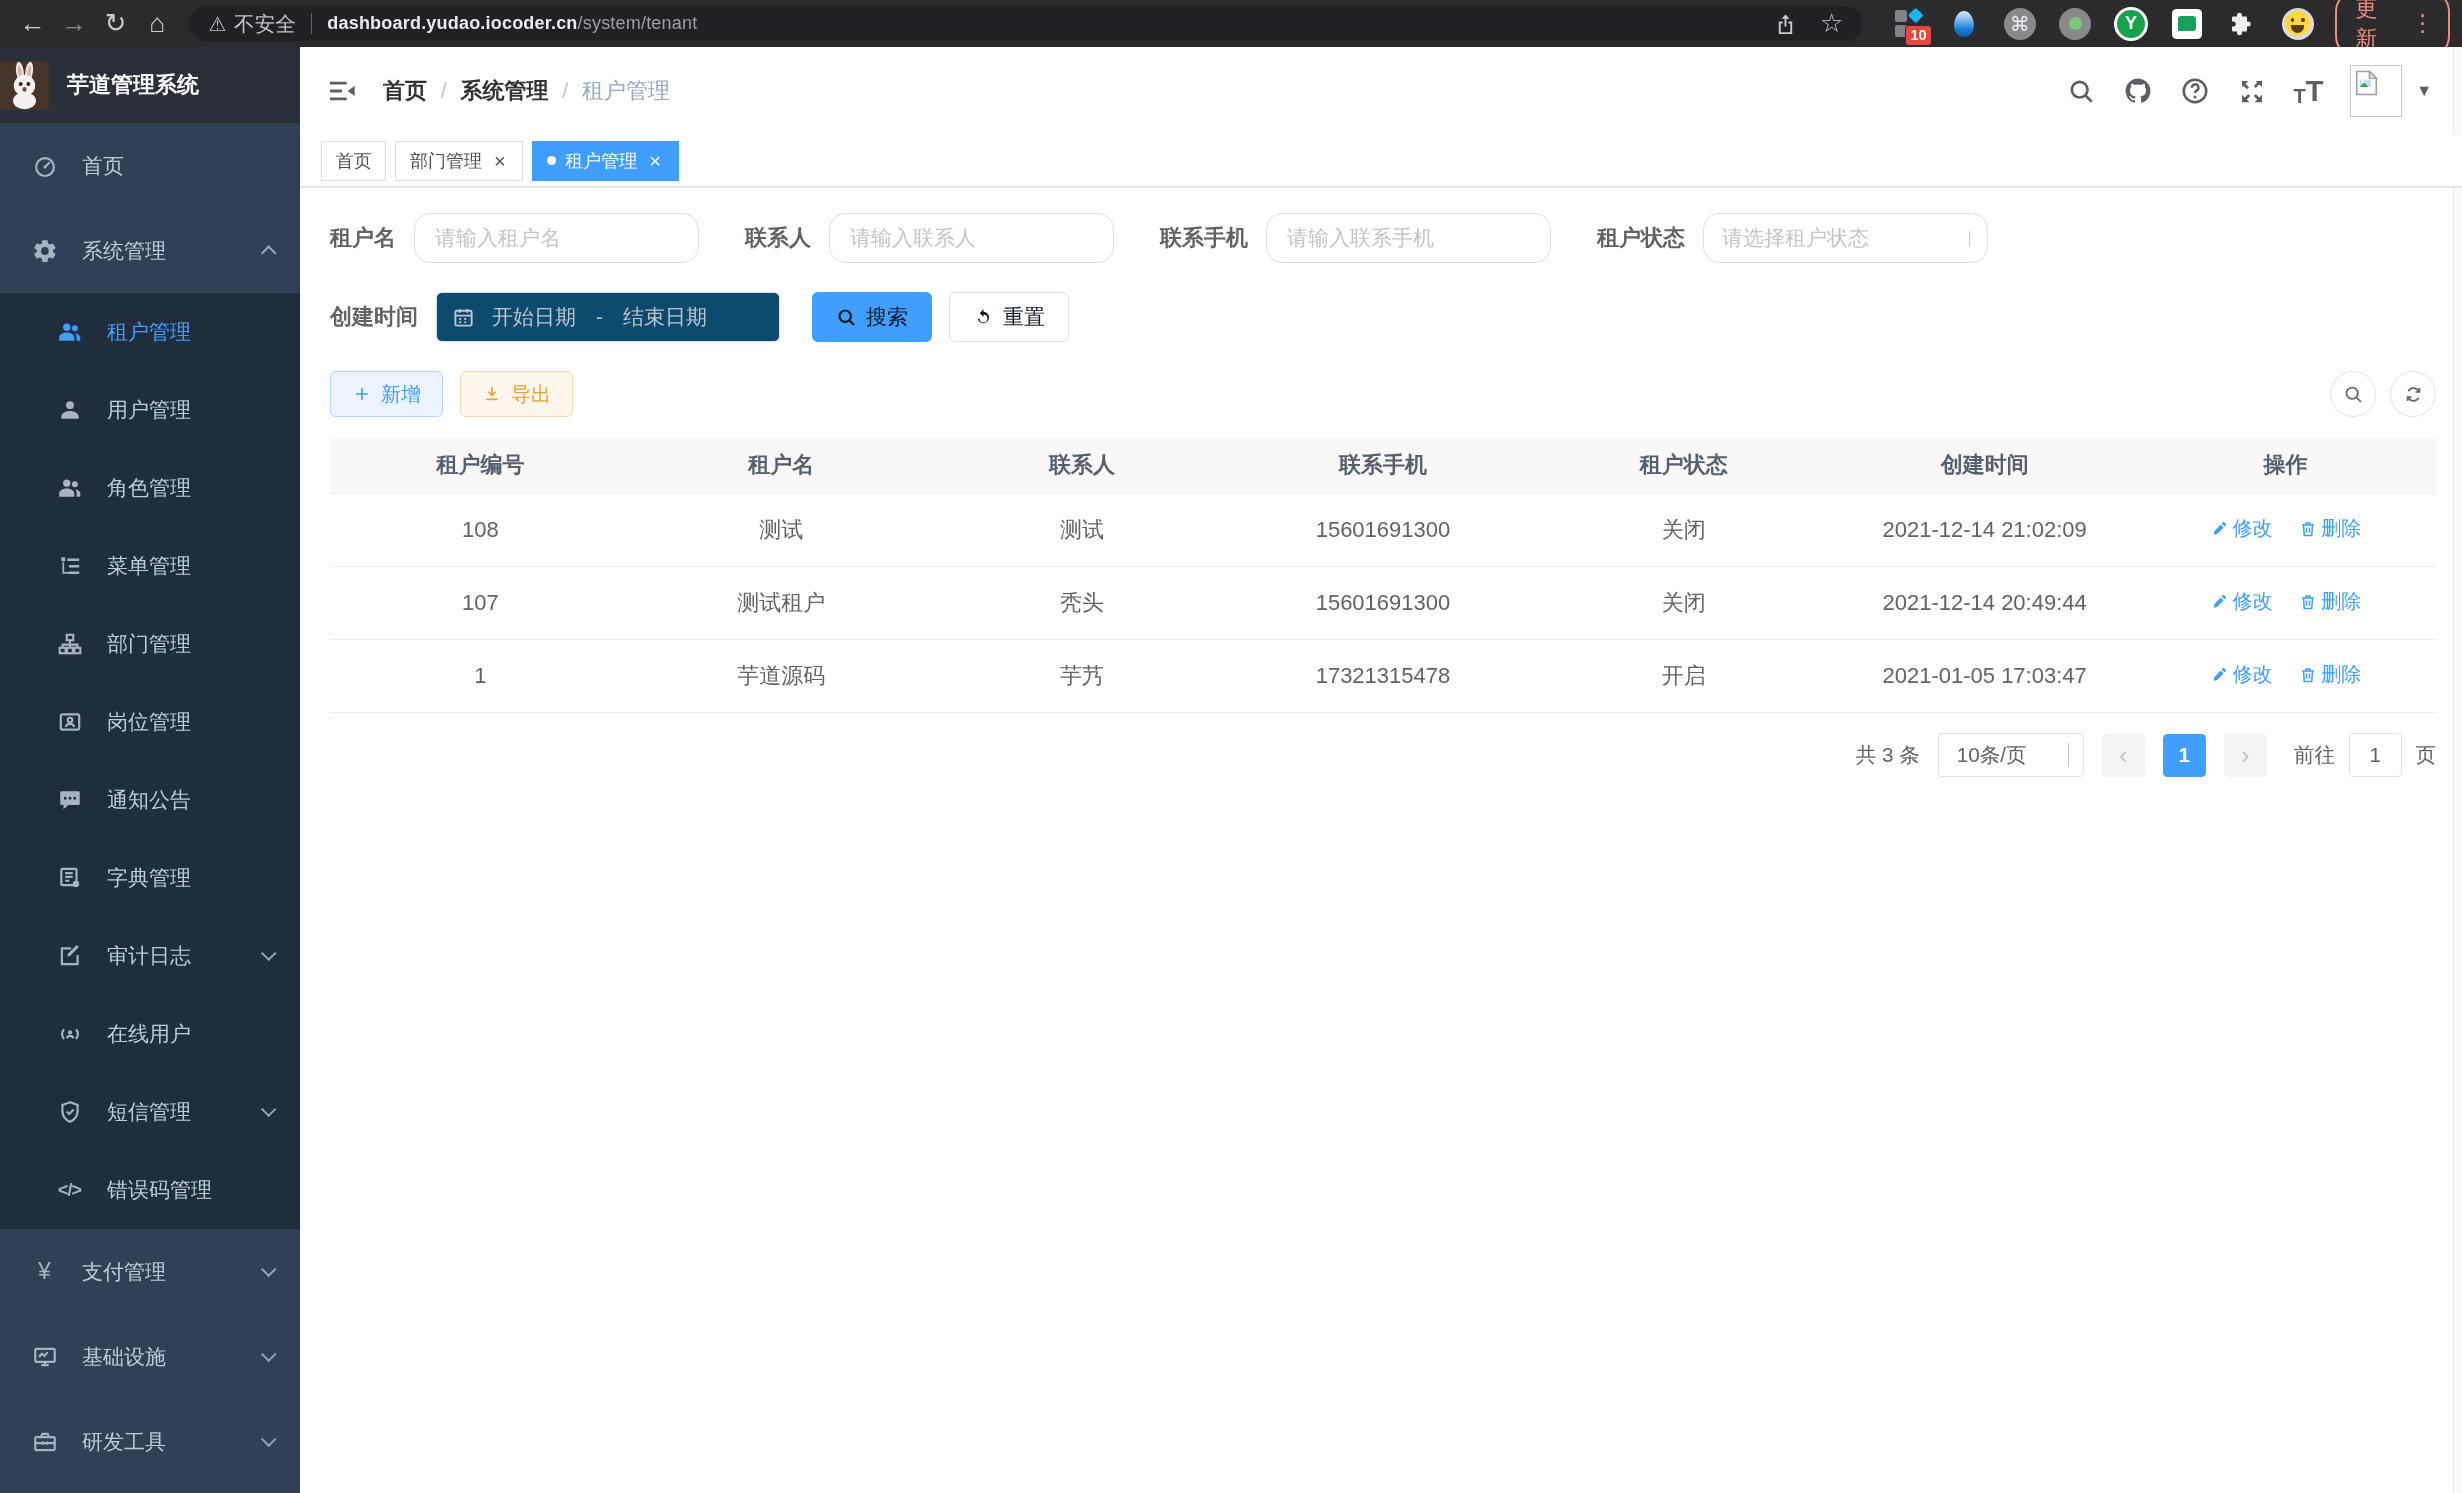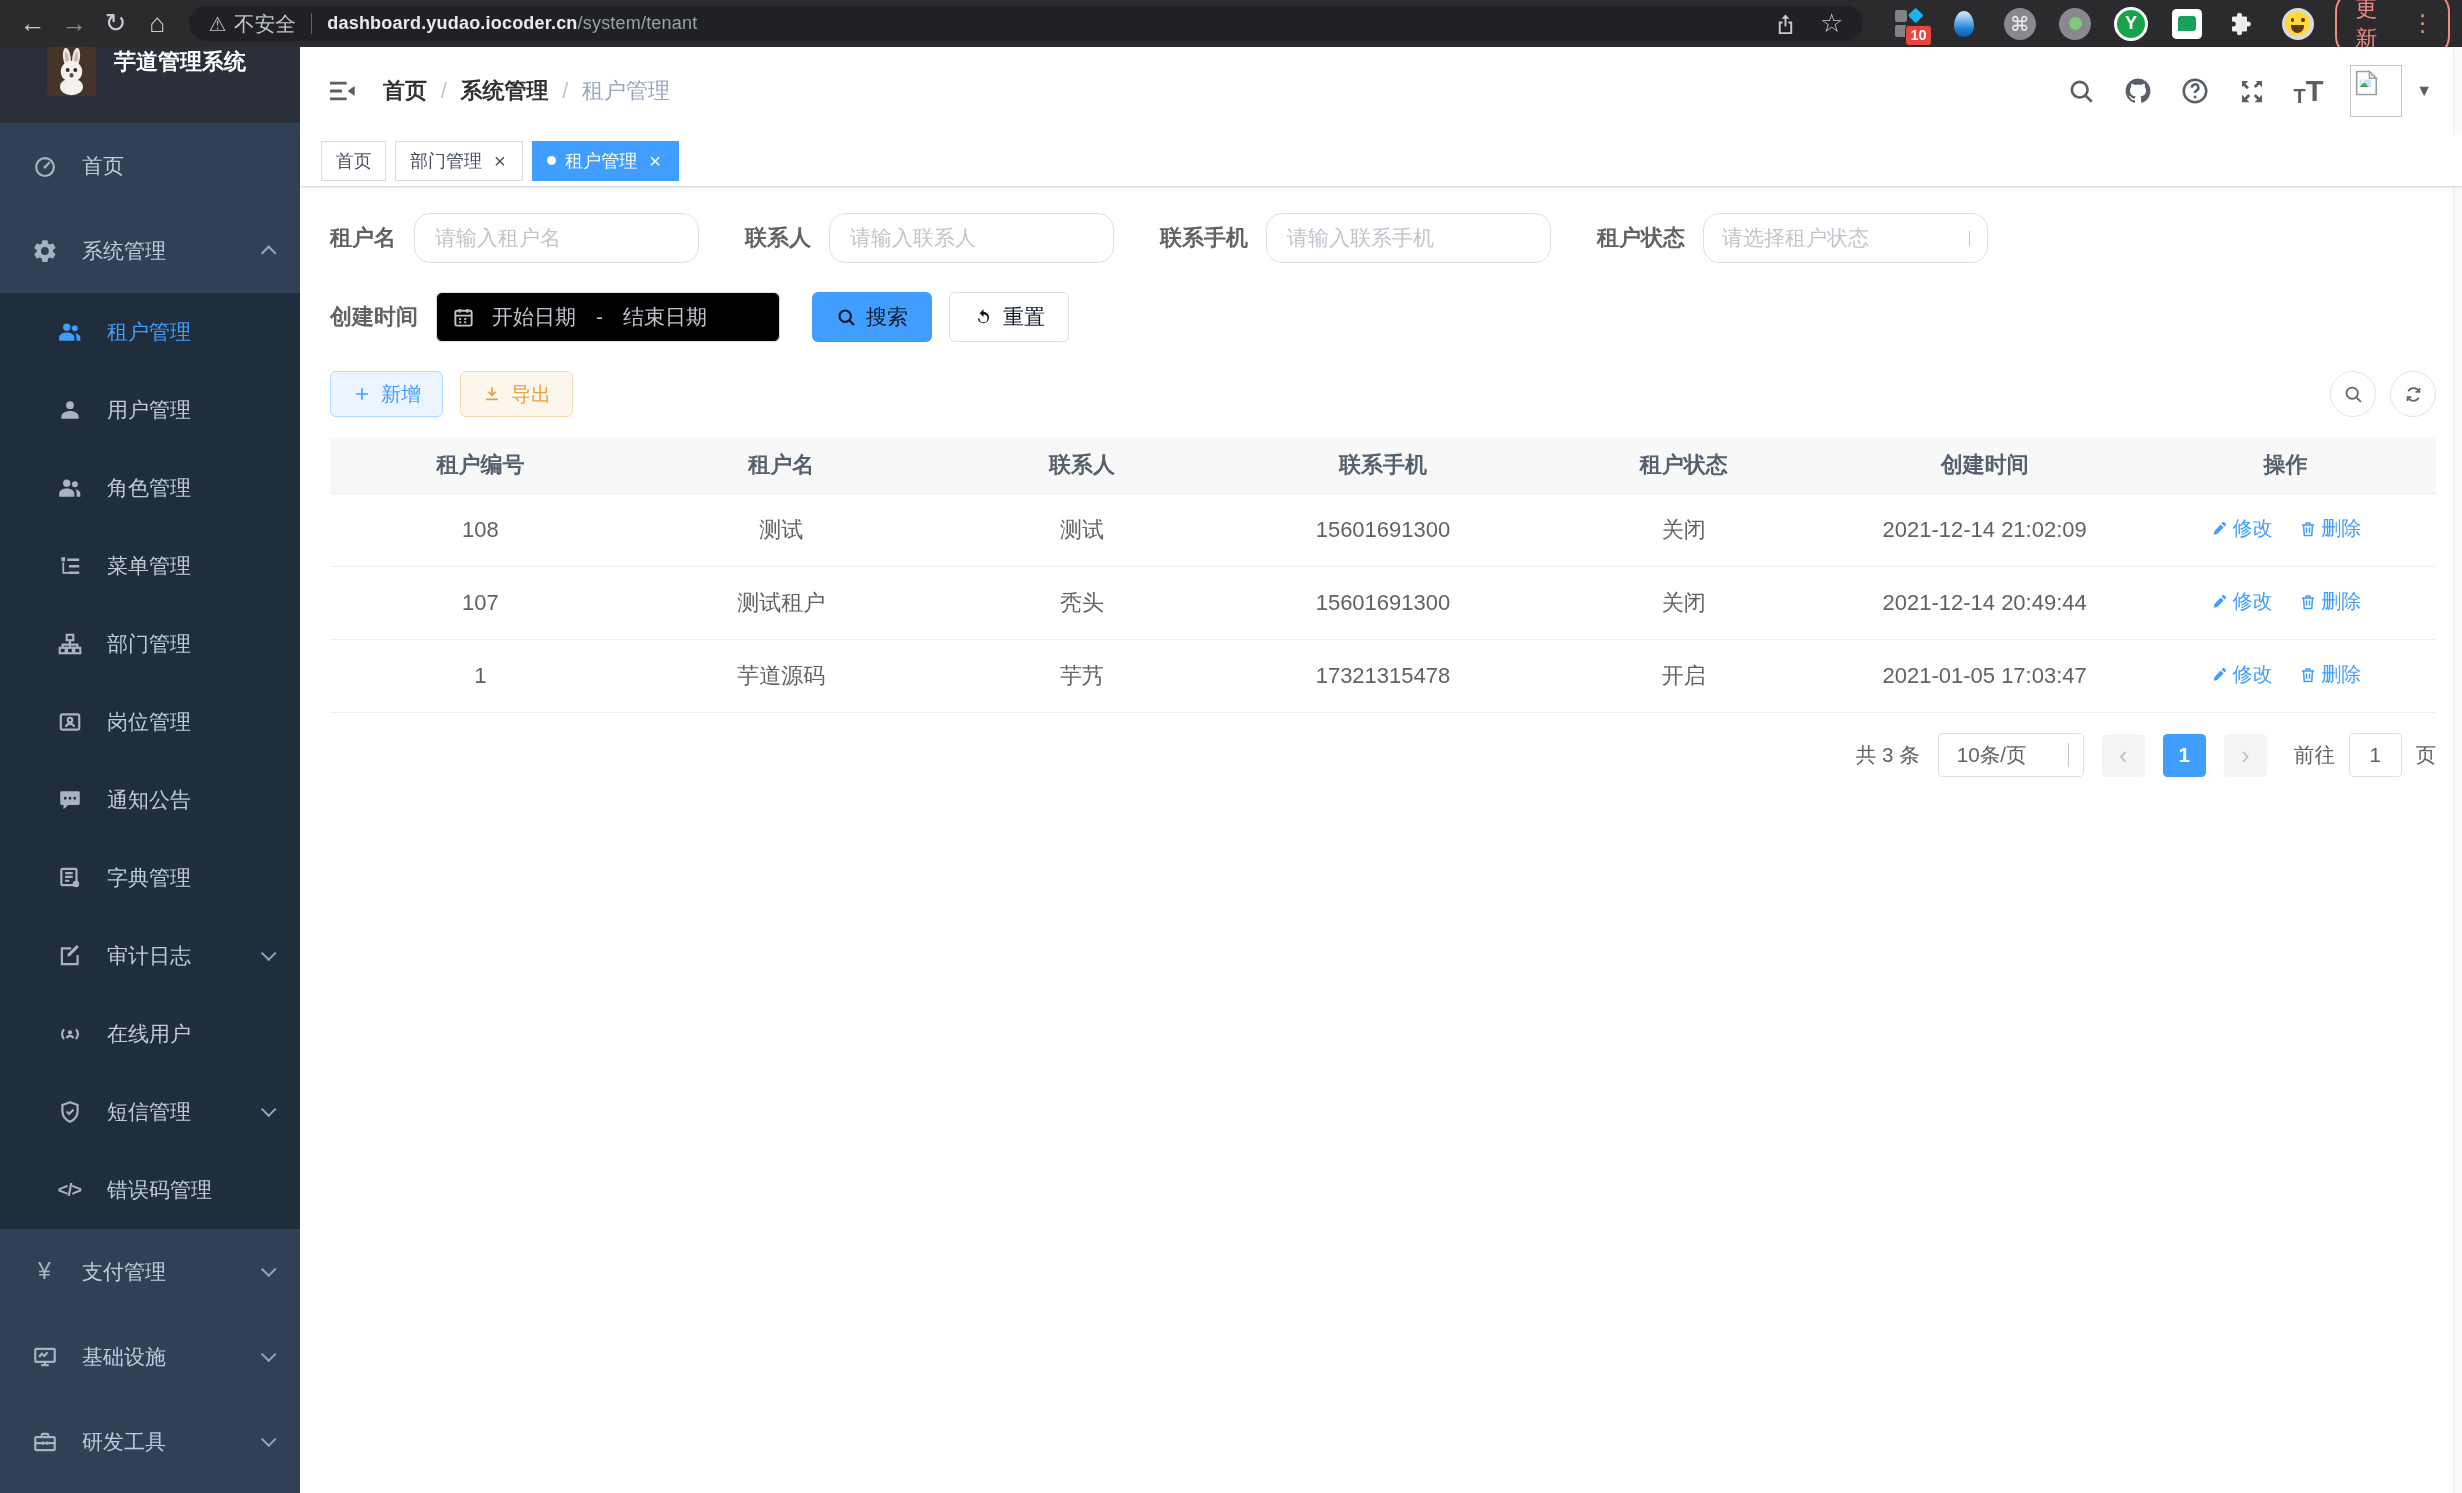--- a/index.html
+++ b/index.html
@@ -52,21 +52,21 @@
   .update-pill { display:flex; align-items:center; margin-left:20px; border:2.3px solid #ee8b83; border-radius:23px;
                  padding:3px 13.7px 3px 18px; color:#f28b82; cursor:pointer; }
   .update-pill .upd-label { font-size:22px; }
   .update-pill .dots { font-size:23px; margin-left:15px; letter-spacing:0; }
 
   
   .app { display:flex; height:1447px; }
 
   
   .sidebar { width:300px; flex-shrink:0; background:#304156; display:flex; flex-direction:column; overflow:hidden; }
-  .logo { height:76px; background:#2b2f3a; display:flex; align-items:flex-start; padding-left:47px; flex-shrink:0; }
+  .logo { height:76px; background:#2b2f3a; display:flex; align-items:center; flex-shrink:0; }
   .logo-img { width:49px; height:49px; border-radius:3px; overflow:hidden; flex-shrink:0; }
   .logo-title { color:#fff; font-size:22px; font-weight:700; margin-left:18px; white-space:nowrap; }
   .menu { flex:1; }
   .menu-item { height:85px; display:flex; align-items:center; padding:0 26px 0 30px; color:#bfcbd9;
                font-size:21px; cursor:pointer; white-space:nowrap; }
   .menu-item .mi { width:29px; height:29px; margin-right:23px; color:#a8b2c0; display:flex; align-items:center; justify-content:center; flex-shrink:0; }
   .menu-item .mi svg { width:26px; height:26px; }
   .submenu { background:#1f2d3d; }
   .submenu .menu-item { height:78px; padding-left:55px; }
   .menu-item.active { color:#409eff; }
@@ -108,21 +108,21 @@
   .frow { display:flex; align-items:center; margin-bottom:29px; }
   .fitem { display:flex; align-items:center; margin-right:46px; }
   .f-label { font-size:22px; font-weight:700; color:#606266; margin-right:18px; white-space:nowrap; }
   .f-box { width:285px; height:50px; border:0.8px solid #dcdfe6; border-radius:16px; background:#fff;
            display:flex; align-items:center; padding:0 6px 0 18px; }
   .f-box input { border:none; outline:none; width:100%; font:inherit; font-size:21px; color:#606266; background:transparent; }
   .f-box input::placeholder { color:#c0c4cc; }
   .sel-caret { margin-left:auto; margin-right:10.7px; color:#c0c4cc; }
   .sel-caret .arrow { width:9px; height:9px; border-width:1.5px; }
   .ph { color:#c0c4cc; font-size:21px; white-space:nowrap; }
-  .date-box { width:344px; height:50px; border:0.8px solid #dcdfe6; border-radius:6px; background:#000000;
+  .date-box { width:344px; height:50px; border:0.8px solid #dcdfe6; border-radius:6px; background:#0c4a6e;
               display:flex; align-items:center; padding:0 15px; }
   .date-box .cal { color:#c0c4cc; margin-right:17px; display:flex; }
   .date-box .dsep { color:#c0c4cc; font-size:21px; margin:0 20px; }
   .btn { height:50px; border-radius:6px; border:0.8px solid transparent; display:inline-flex; align-items:center;
          padding:0 23px; font-size:21px; cursor:pointer; }
   .btn .bic { display:flex; margin-right:9px; }
   .btn-primary { background:#409eff; color:#0f172a; margin-left:14px; }
   .btn-default { background:#fff; border-color:#dcdfe6; color:#0f172a; margin-left:17px; }
   .toolbar { display:flex; align-items:flex-start; margin-bottom:21px; }
   .btn-sm { height:46px; font-size:20px; padding:0 21px; border-radius:6px; }

